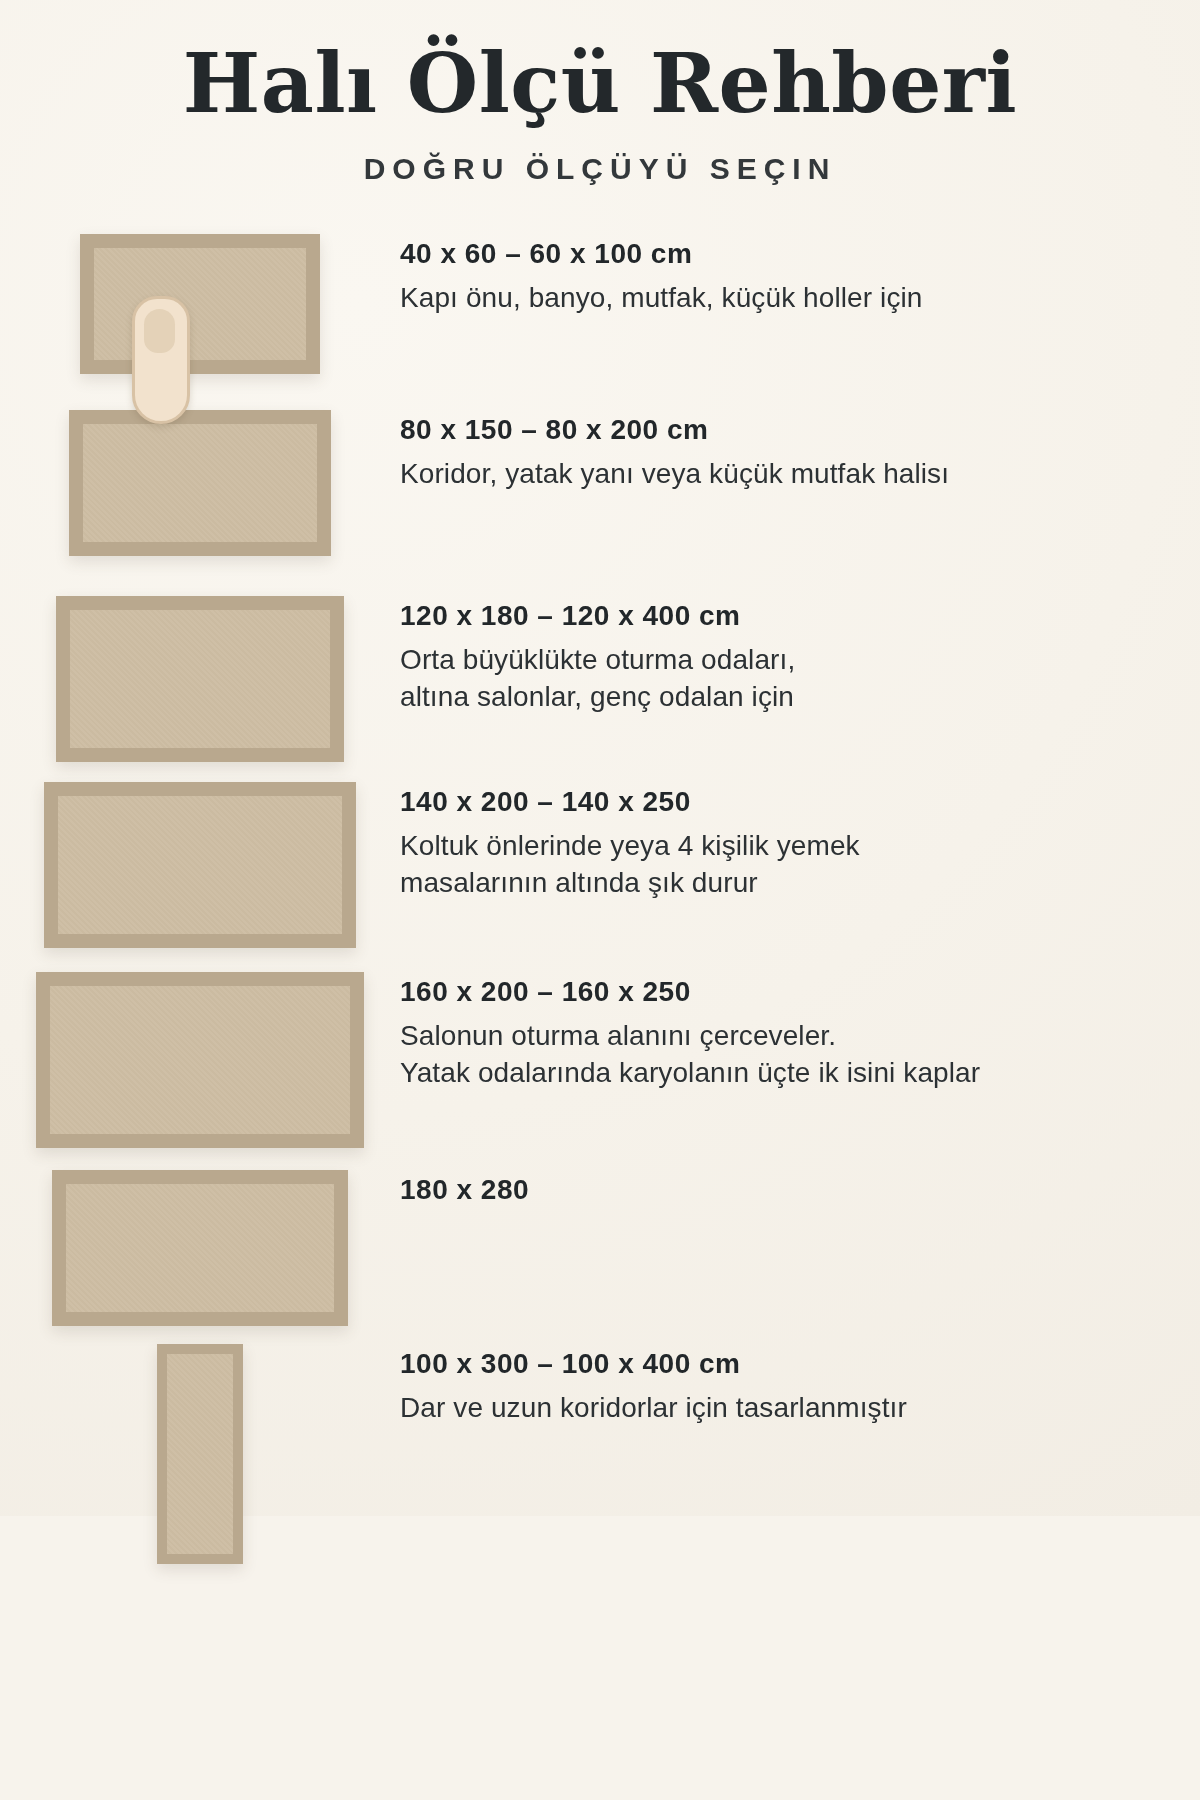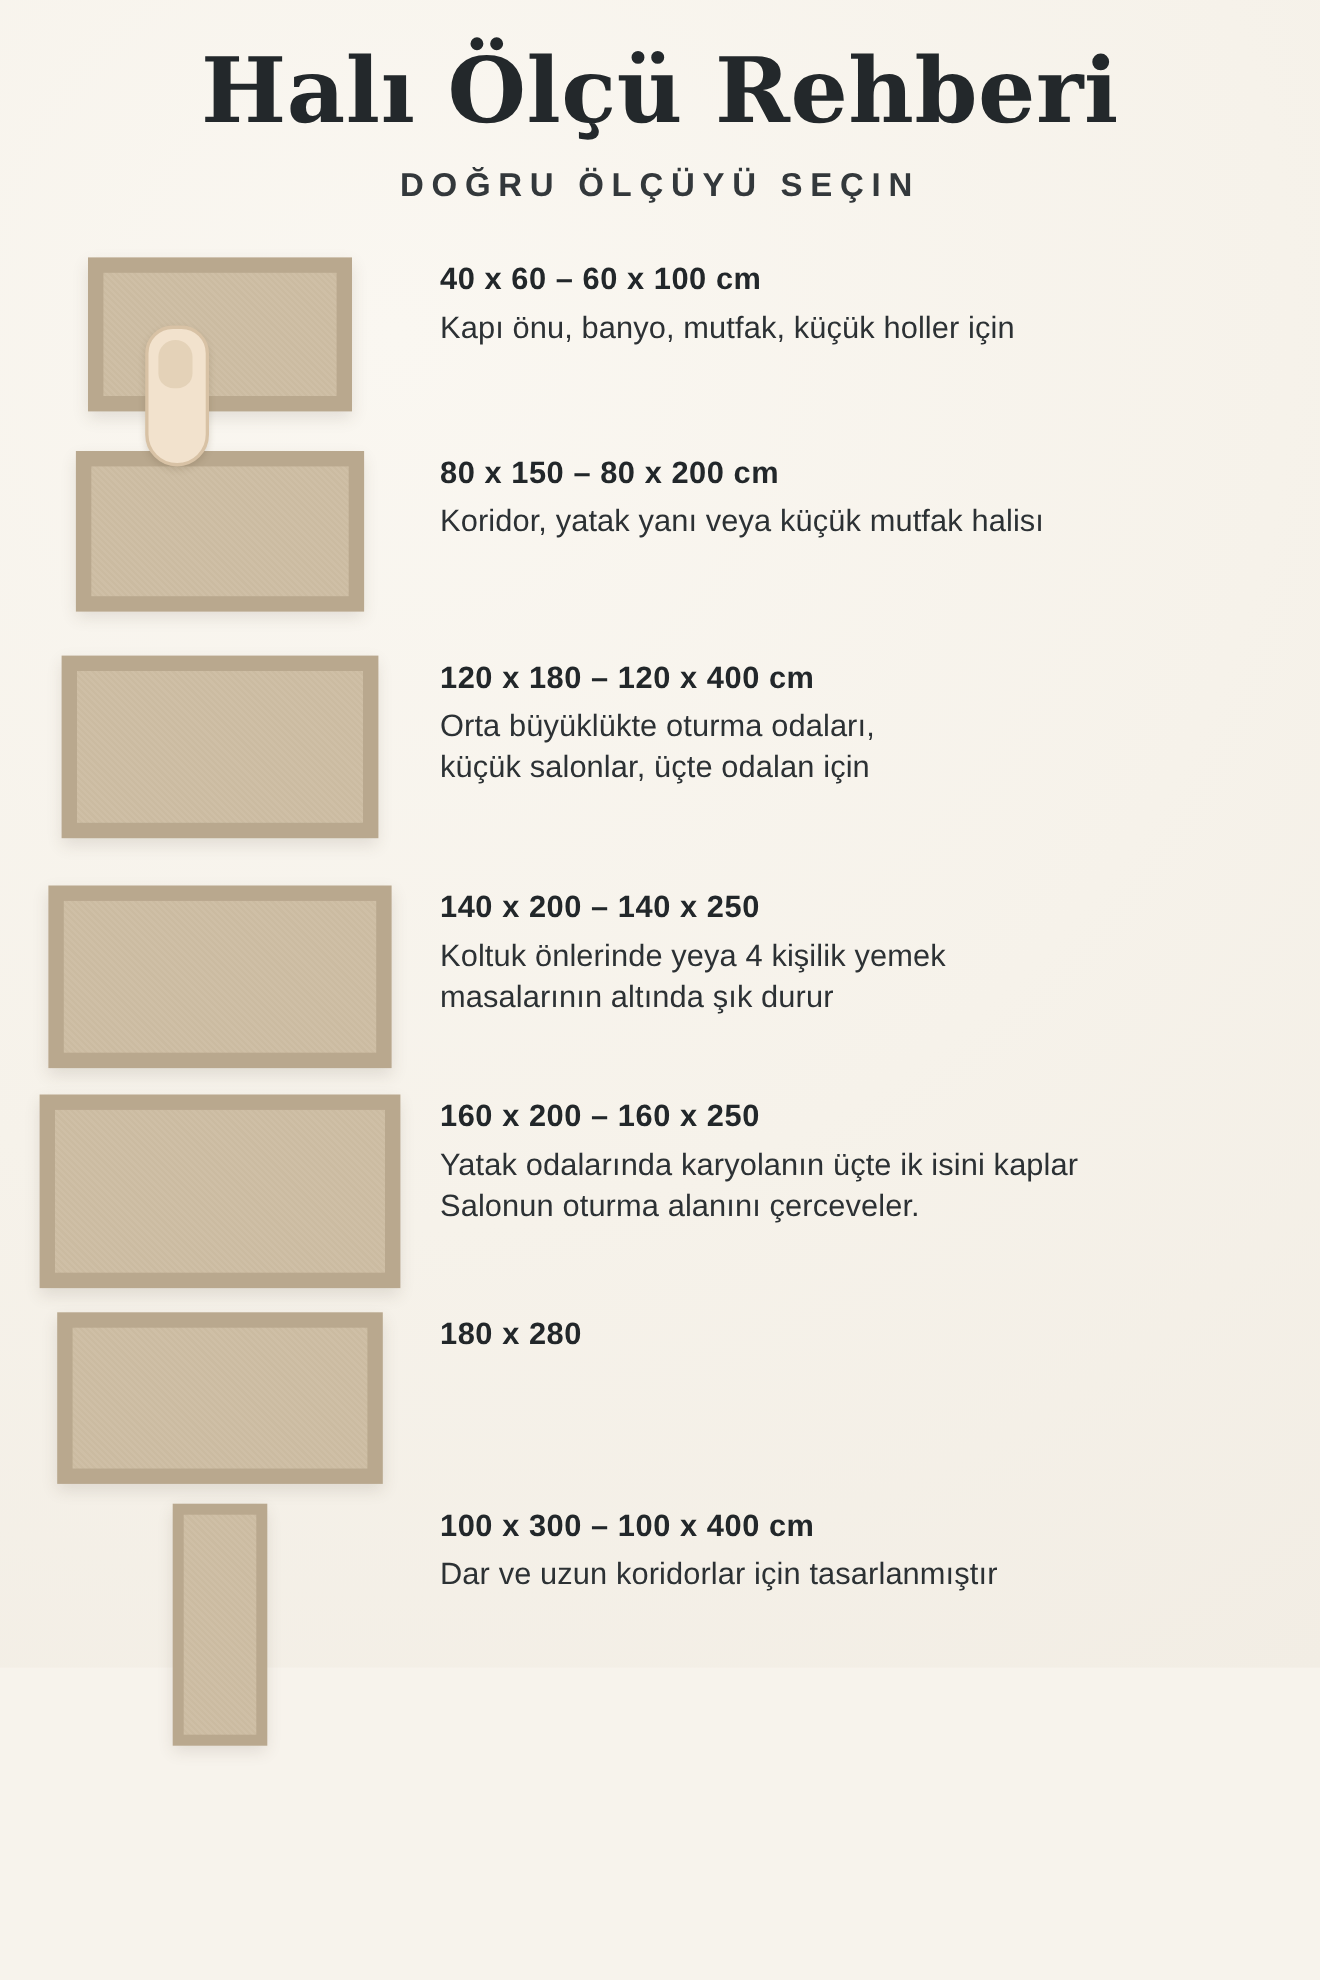--- a/index.html
+++ b/index.html
@@ -165,47 +165,47 @@
     </div>
 
     <div class="row" style="margin-top:40px;">
       <div class="rug-cell">
         <div class="rug" style="width:288px;height:166px;"></div>
       </div>
       <div class="text-cell">
         <div class="size-label">120 x 180 – 120 x 400 cm</div>
         <div class="desc">
           <span>Orta büyüklükte oturma odaları,</span>
-          <span>küçük salonlar, üçte odalan için</span>
-        </div>
-      </div>
-    </div>
-
-    <div class="row" style="margin-top:43px;">
+          <span>altına salonlar, genç odalan için</span>
+        </div>
+      </div>
+    </div>
+
+    <div class="row" style="margin-top:20px;">
       <div class="rug-cell">
         <div class="rug" style="width:312px;height:166px;"></div>
       </div>
       <div class="text-cell">
         <div class="size-label">140 x 200 – 140 x 250</div>
         <div class="desc">
           <span>Koltuk önlerinde yeya 4 kişilik yemek</span>
           <span>masalarının altında şık durur</span>
         </div>
       </div>
     </div>
 
     <div class="row" style="margin-top:24px;">
       <div class="rug-cell">
         <div class="rug" style="width:328px;height:176px;"></div>
       </div>
       <div class="text-cell">
         <div class="size-label">160 x 200 – 160 x 250</div>
         <div class="desc">
+          <span>Salonun oturma alanını çerceveler.</span>
           <span>Yatak odalarında karyolanın üçte ik isini kaplar</span>
-          <span>Salonun oturma alanını çerceveler.</span>
         </div>
       </div>
     </div>
 
     <div class="row" style="margin-top:22px;justify-content:space-between;">
       <div class="rug-cell">
         <div class="rug" style="width:296px;height:156px;"></div>
       </div>
       <div class="text-cell">
         <div class="size-label">180 x 280</div>

